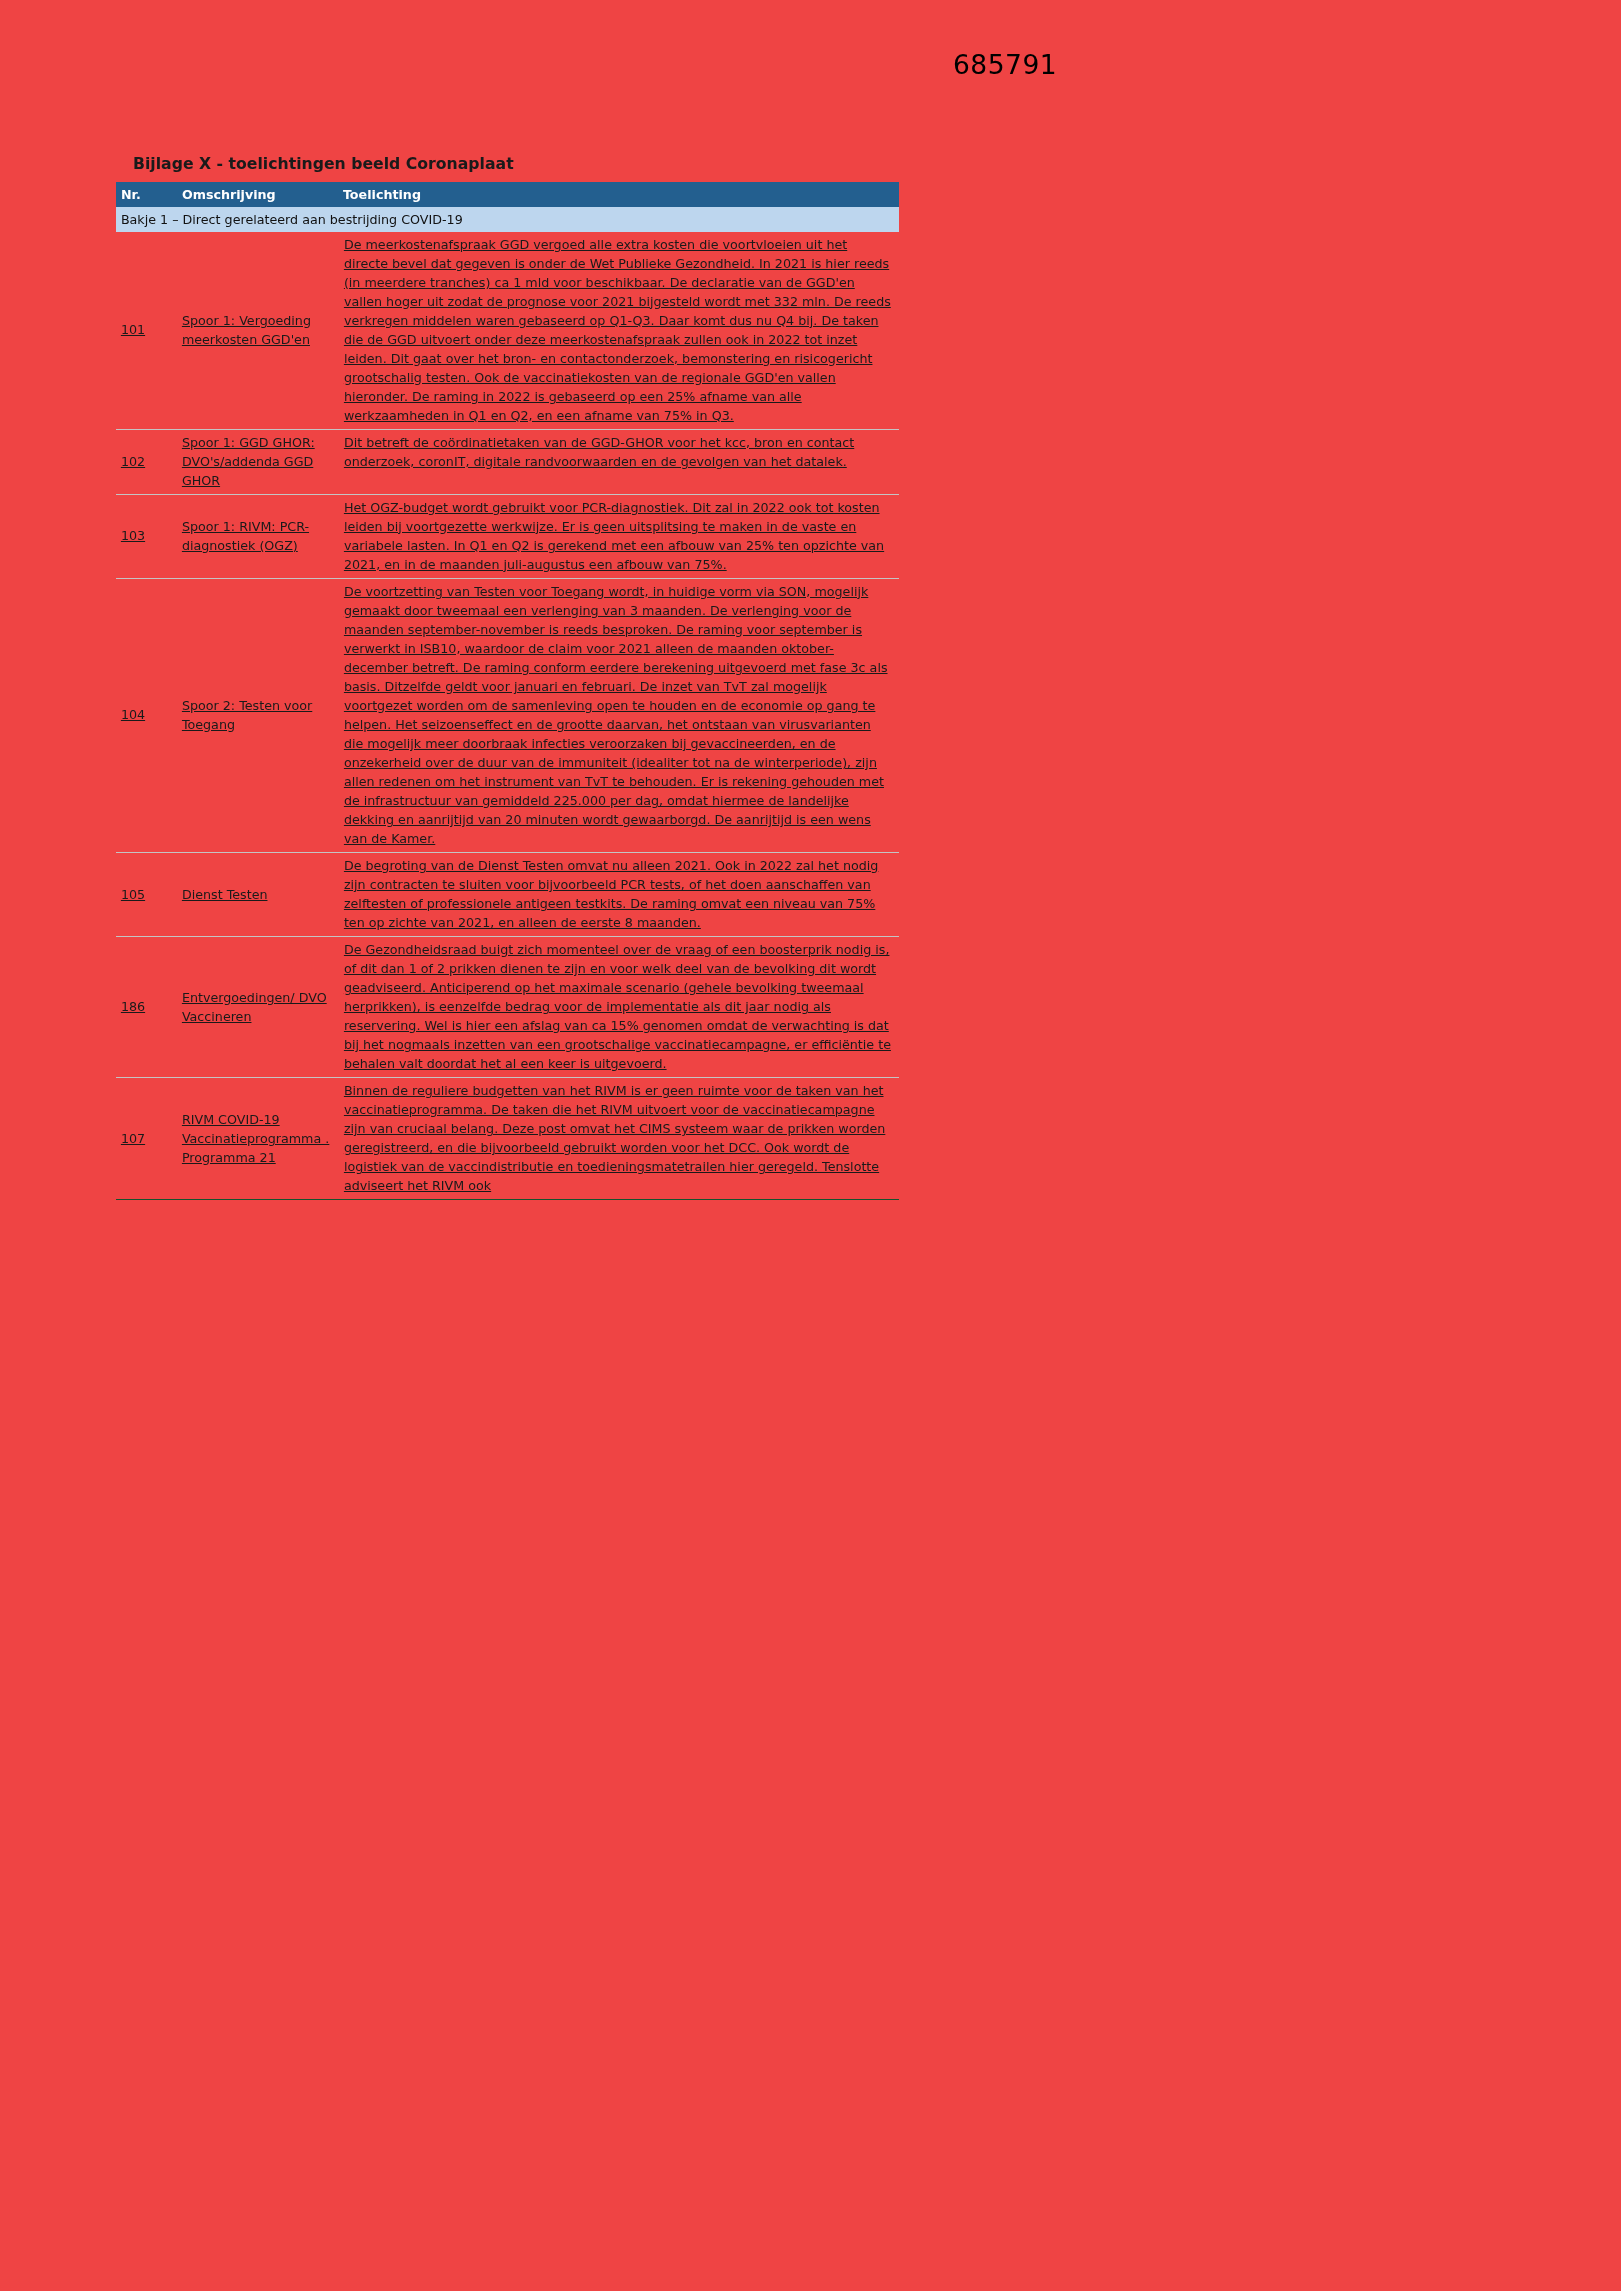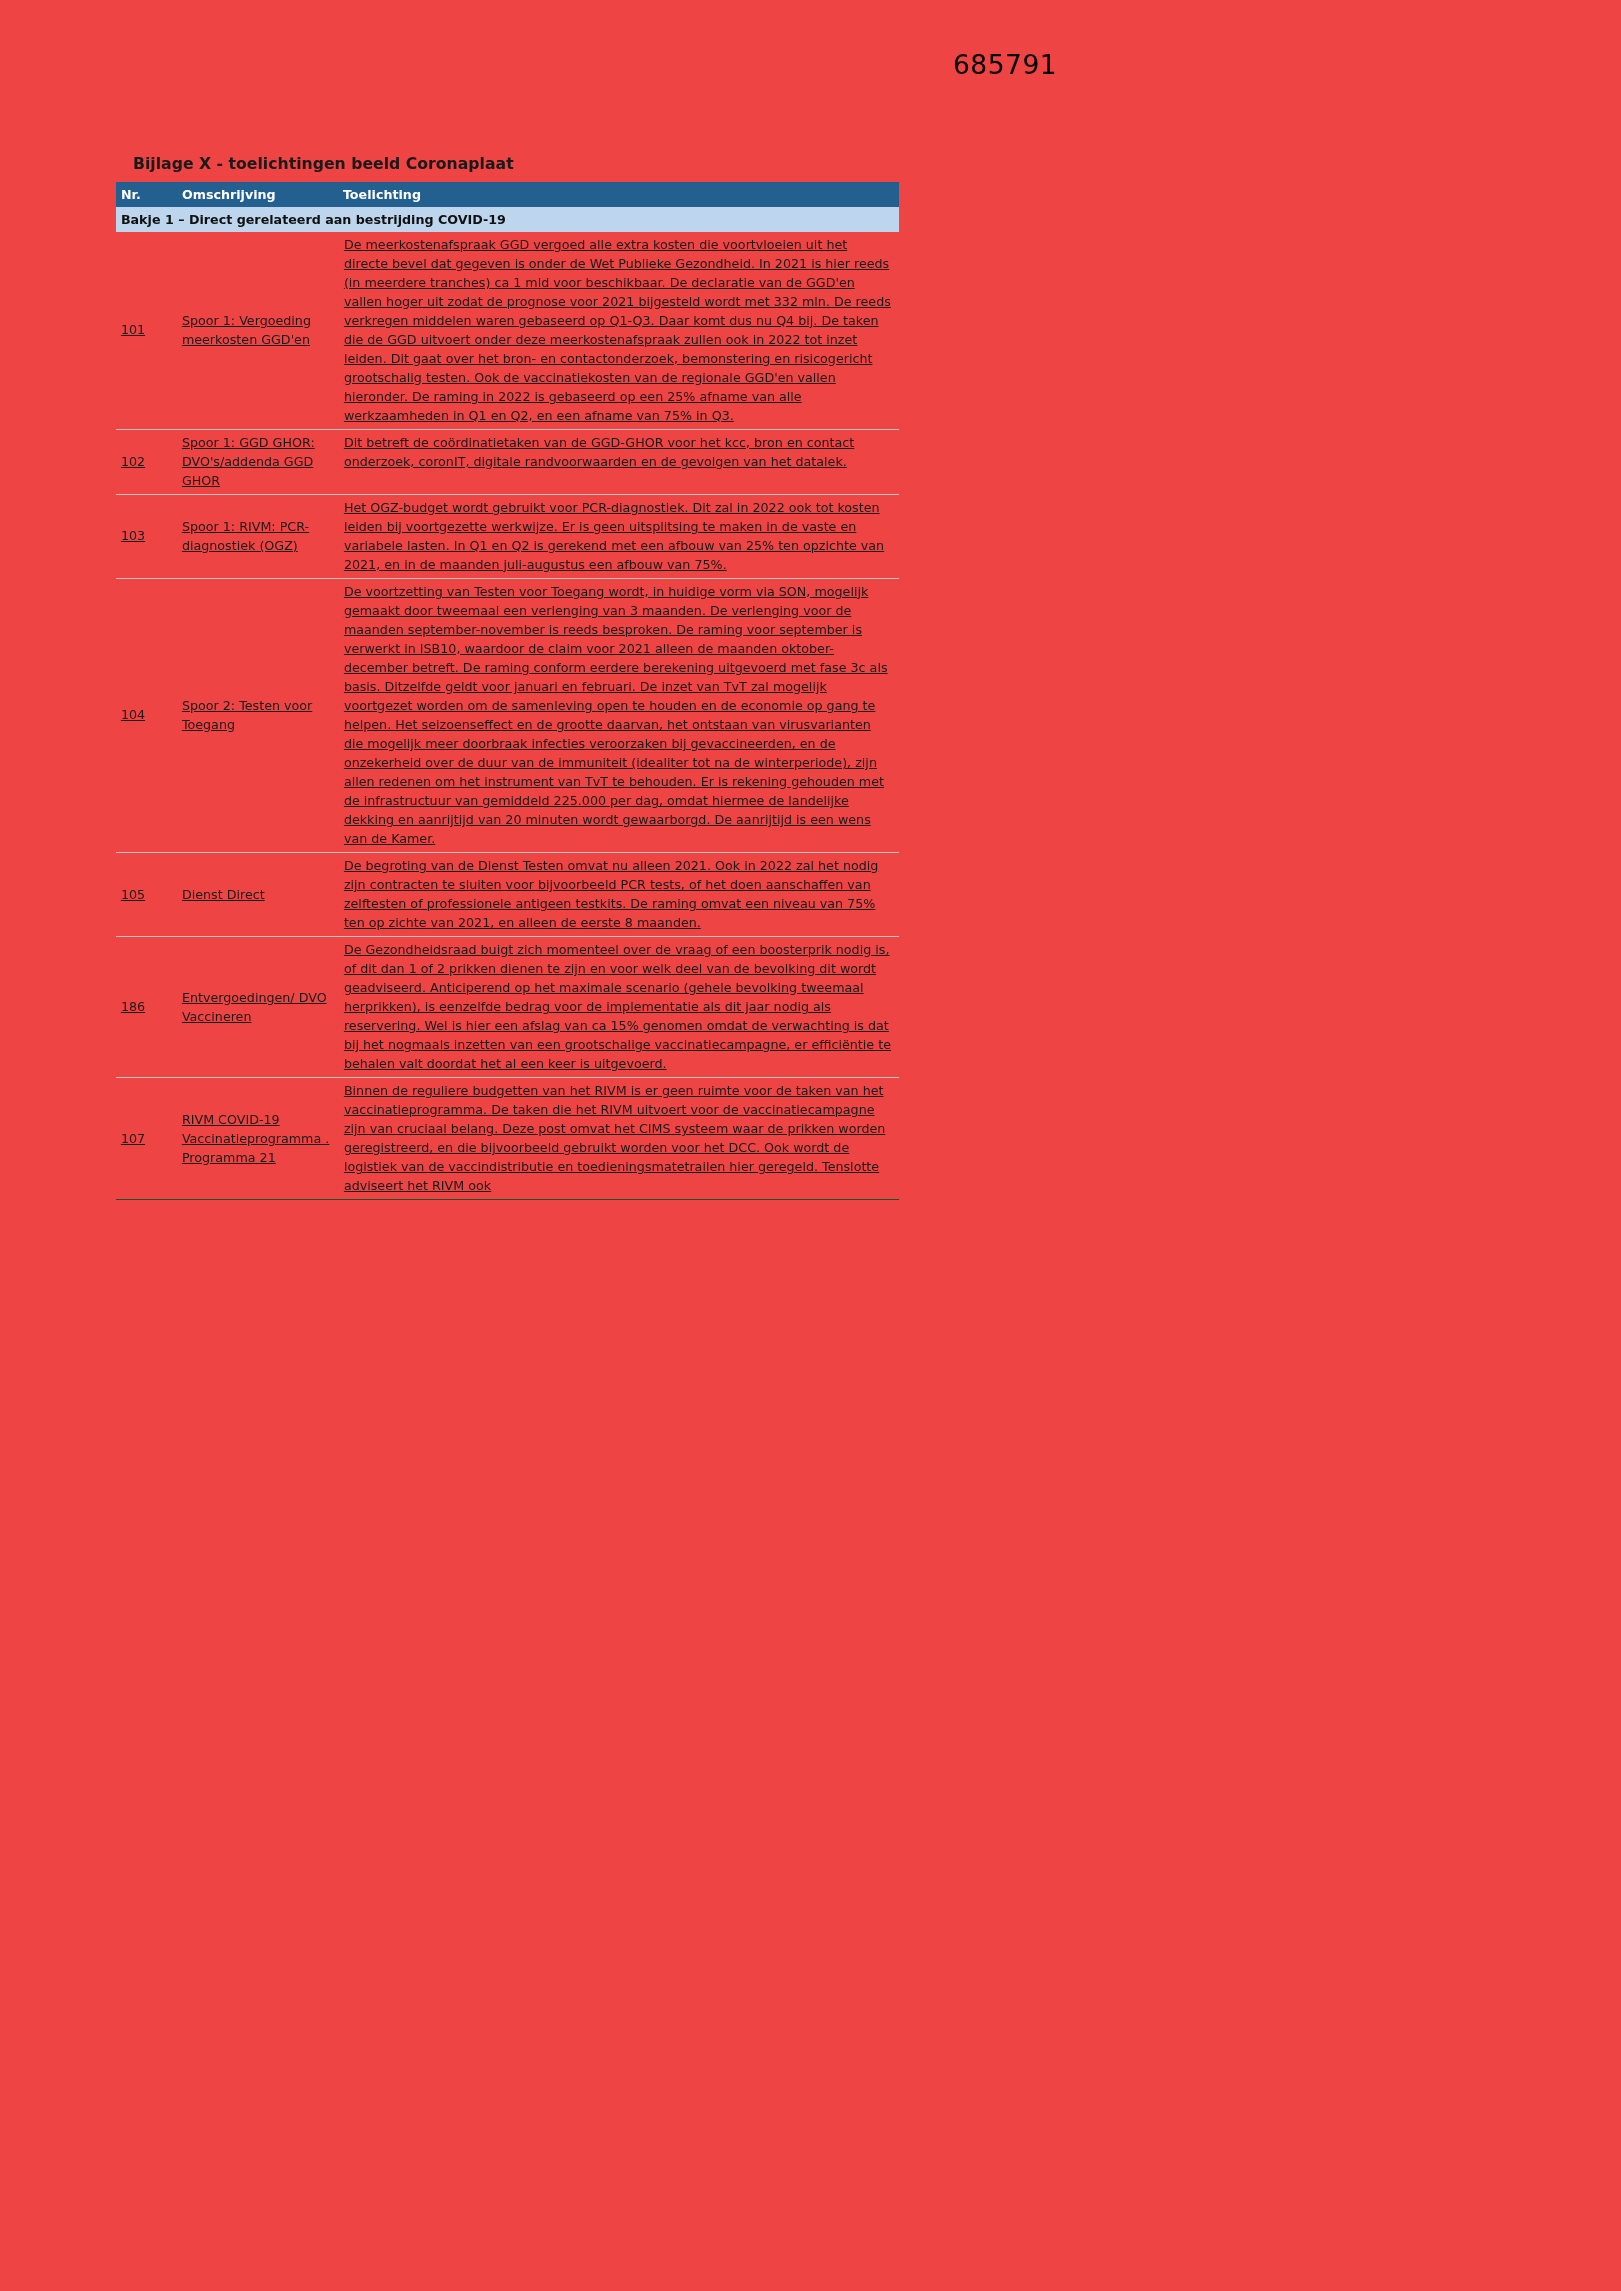--- a/index.html
+++ b/index.html
@@ -50,21 +50,21 @@
     background: #235f8f;
     color: #ffffff;
     font-weight: bold;
     text-align: left;
     padding: 2.9px 5.9px 2.9px 4.9px;
     font-size: 12.7px;
   }
   tr.section-row td {
     background: #bdd6ee;
     color: #111111;
-    font-weight: bold;
+    font-weight: normal;
     padding: 2.9px 5.9px 2.9px 4.9px;
     font-size: 12.7px;
   }
   table.main-table tbody td {
     border-bottom: 1px solid #c4c4c4;
     padding: 2.9px 7.8px 3.9px 4.9px;
     vertical-align: middle;
     text-decoration: underline;
   }
   table.main-table tbody td.cell-toe {
@@ -116,21 +116,21 @@
         <td class="cell-oms">Spoor 1: RIVM: PCR-diagnostiek (OGZ)</td>
         <td class="cell-toe">Het OGZ-budget wordt gebruikt voor PCR-diagnostiek. Dit zal in 2022 ook tot kosten leiden bij voortgezette werkwijze. Er is geen uitsplitsing te maken in de vaste en variabele lasten. In Q1 en Q2 is gerekend met een afbouw van 25% ten opzichte van 2021, en in de maanden juli-augustus een afbouw van 75%.</td>
       </tr>
       <tr>
         <td class="cell-nr">104</td>
         <td class="cell-oms">Spoor 2: Testen voor Toegang</td>
         <td class="cell-toe">De voortzetting van Testen voor Toegang wordt, in huidige vorm via SON, mogelijk gemaakt door tweemaal een verlenging van 3 maanden. De verlenging voor de maanden september-november is reeds besproken. De raming voor september is verwerkt in ISB10, waardoor de claim voor 2021 alleen de maanden oktober-december betreft. De raming conform eerdere berekening uitgevoerd met fase 3c als basis. Ditzelfde geldt voor januari en februari. De inzet van TvT zal mogelijk voortgezet worden om de samenleving open te houden en de economie op gang te helpen. Het seizoenseffect en de grootte daarvan, het ontstaan van virusvarianten die mogelijk meer doorbraak infecties veroorzaken bij gevaccineerden, en de onzekerheid over de duur van de immuniteit (idealiter tot na de winterperiode), zijn allen redenen om het instrument van TvT te behouden. Er is rekening gehouden met de infrastructuur van gemiddeld 225.000 per dag, omdat hiermee de landelijke dekking en aanrijtijd van 20 minuten wordt gewaarborgd. De aanrijtijd is een wens van de Kamer.</td>
       </tr>
       <tr>
         <td class="cell-nr">105</td>
-        <td class="cell-oms">Dienst Direct</td>
+        <td class="cell-oms">Dienst Testen</td>
         <td class="cell-toe">De begroting van de Dienst Testen omvat nu alleen 2021. Ook in 2022 zal het nodig zijn contracten te sluiten voor bijvoorbeeld PCR tests, of het doen aanschaffen van zelftesten of professionele antigeen testkits. De raming omvat een niveau van 75% ten op zichte van 2021, en alleen de eerste 8 maanden.</td>
       </tr>
       <tr>
         <td class="cell-nr">186</td>
         <td class="cell-oms">Entvergoedingen/ DVO Vaccineren</td>
         <td class="cell-toe">De Gezondheidsraad buigt zich momenteel over de vraag of een boosterprik nodig is, of dit dan 1 of 2 prikken dienen te zijn en voor welk deel van de bevolking dit wordt geadviseerd. Anticiperend op het maximale scenario (gehele bevolking tweemaal herprikken), is eenzelfde bedrag voor de implementatie als dit jaar nodig als reservering. Wel is hier een afslag van ca 15% genomen omdat de verwachting is dat bij het nogmaals inzetten van een grootschalige vaccinatiecampagne, er efficiëntie te behalen valt doordat het al een keer is uitgevoerd.</td>
       </tr>
       <tr>
         <td class="cell-nr">107</td>
         <td class="cell-oms">RIVM COVID-19 Vaccinatieprogramma . Programma 21</td>

